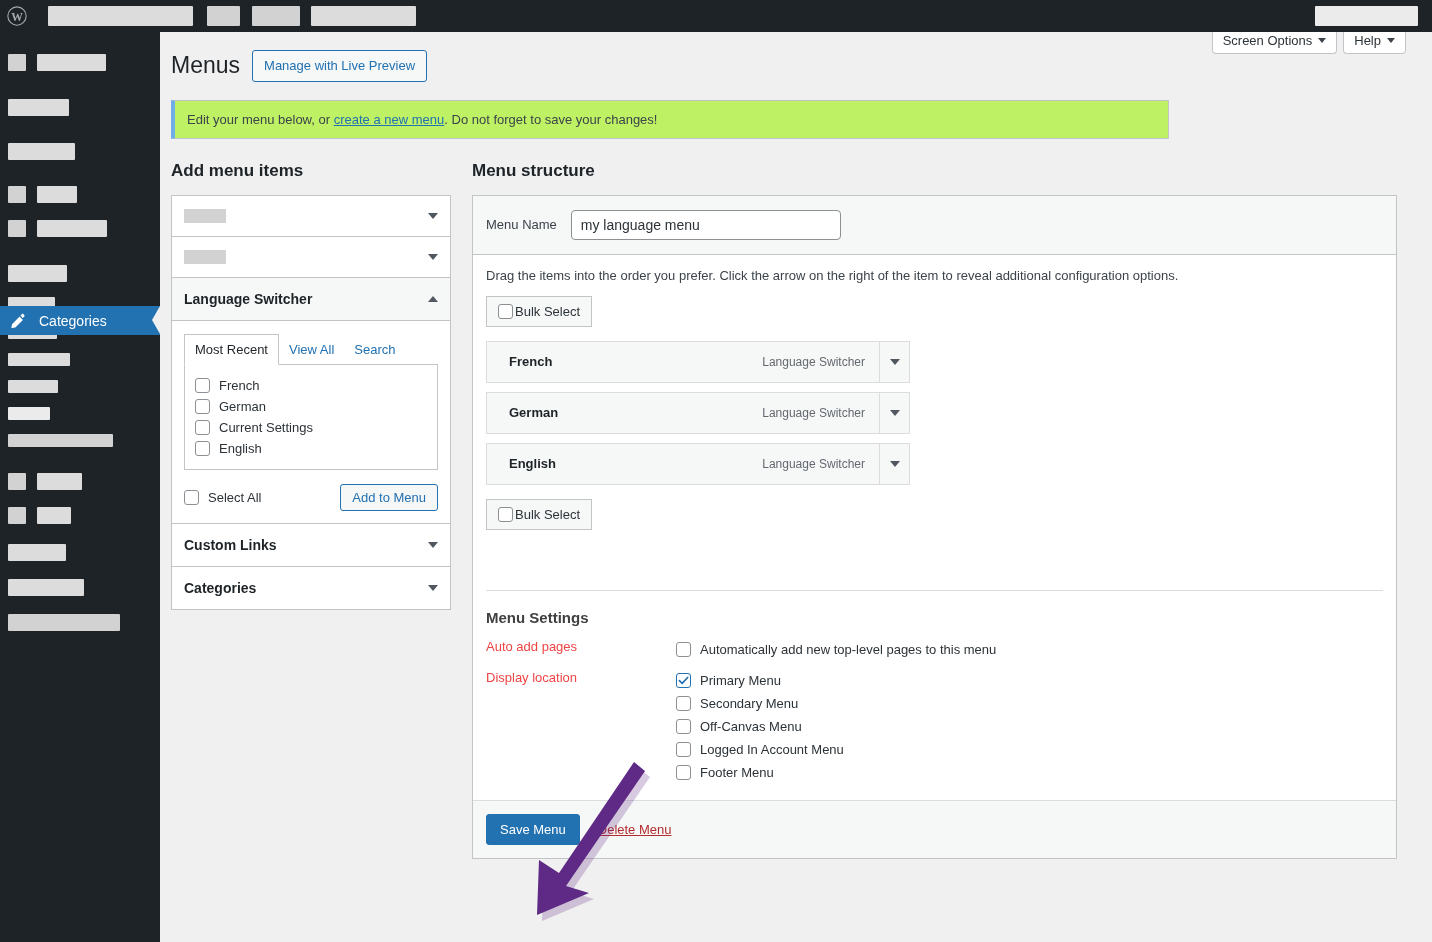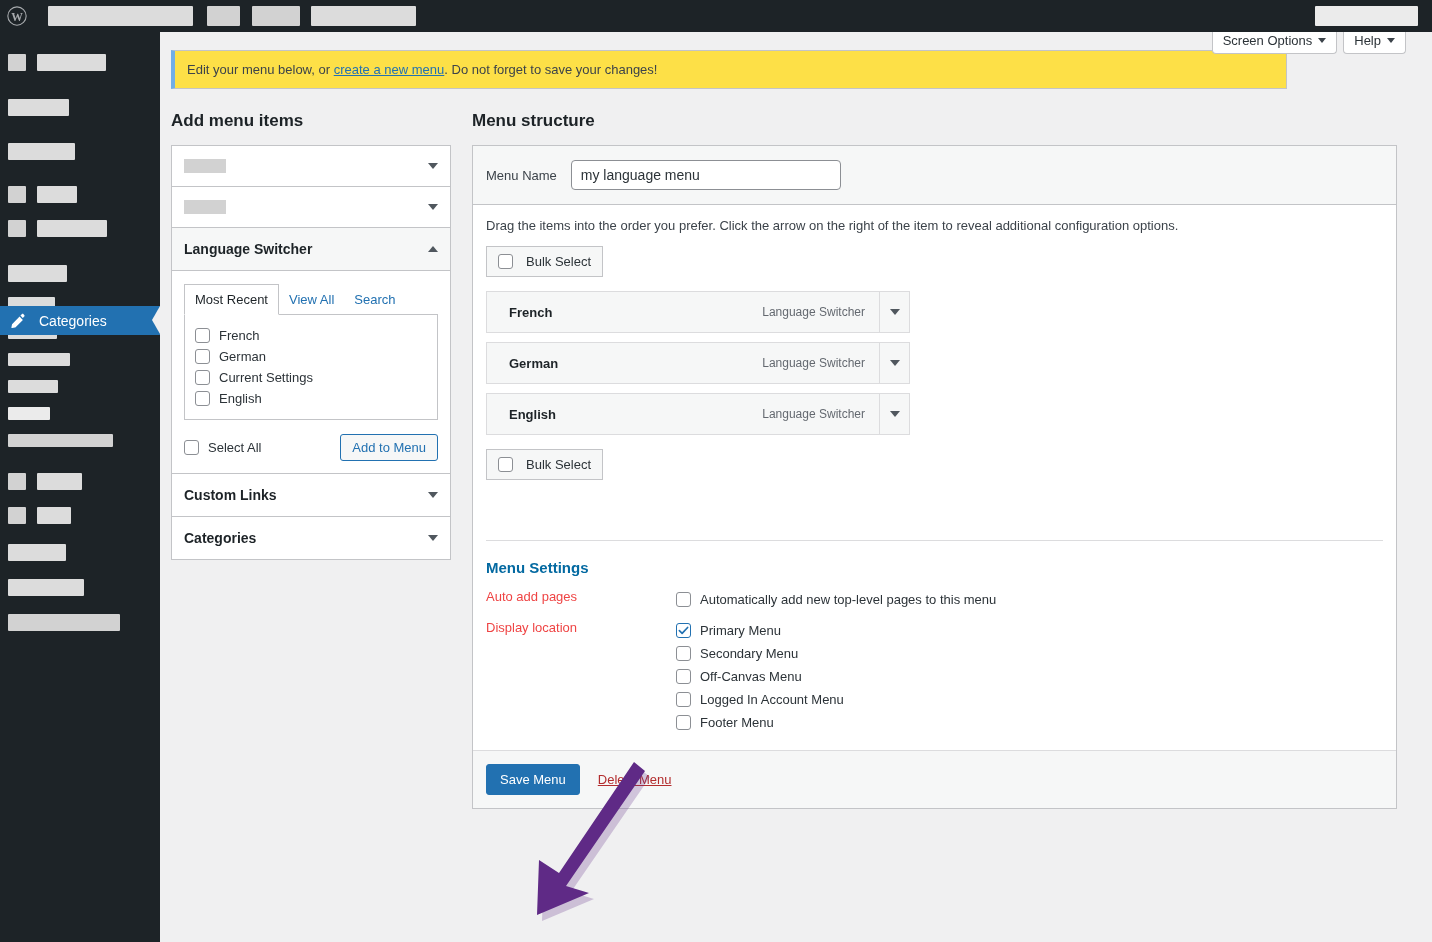--- a/index.html
+++ b/index.html
@@ -76,23 +76,23 @@
     border:1px solid #c3c4c7; border-bottom:none; background:#dcdcde;
     padding:0 14px; height:32px; display:flex; align-items:center;
     font-size:14px; color:#50575e; cursor:pointer; margin-right:-1px;
   }
   .tab.active { background:#f0f0f1; color:#1d2327; font-weight:600; border-bottom:1px solid #f0f0f1; }
   .tab .redbox { width:116px; height:13px; background:#ebebeb; }
   .tabs-line { position:absolute; left:0; bottom:0; width:1226px; height:1px; background:#c3c4c7; }
 
   
   .notice {
-    margin:18px 23px 0 23px; background:#fde047; border:1px solid #c3c4c7;
+    margin:18px 23px 0 23px; background:#bef264; border:1px solid #c3c4c7;
     border-left:4px solid #72aee6; padding:11px 12px; font-size:13px; color:#3c434a;
-    width:1116px;
+    width:998px;
   }
   .notice a { color:#2271b1; }
 
   
   .cols { display:flex; margin:22px 0 0 23px; }
   .col-left { width:280px; margin-right:21px; }
   .col-right { width:852px; }
   h2.sect { font-size:17px; font-weight:600; color:#1d2327; margin:0 0 14px 0; }
 
   .accordion { border:1px solid #c3c4c7; background:#fff; }
@@ -136,38 +136,38 @@
   }
   .name-label { font-size:13px; color:#3c434a; }
   .name-input {
     width:270px; height:30px; border:1px solid #8c8f94; border-radius:4px;
     padding:0 9px; font-size:14px; color:#2c3338; font-family:"Liberation Sans", sans-serif;
     background:#fff;
   }
   .struct-body { padding:13px 13px 0 13px; }
   .hint { font-size:13px; color:#3c434a; margin:0 0 13px 0; }
   .bulk {
-    display:inline-flex; align-items:center; gap:13px; border:1px solid #c3c4c7;
+    display:inline-flex; align-items:center; gap:2px; border:1px solid #c3c4c7;
     background:#f6f7f7; padding:7px 11px; font-size:13px; color:#2c3338; cursor:pointer;
   }
   .items { margin:14px 0 0 0; }
   .mitem {
     border:1px solid #dcdcde; background:#f6f7f7; height:42px; width:424px;
     display:flex; align-items:center; margin-bottom:9px; cursor:move;
   }
   .mitem .mname { font-size:13px; font-weight:600; color:#1d2327; margin-left:22px; flex:1; }
   .mitem .mtype { font-size:12px; color:#646970; margin-right:14px; }
   .mitem .mtoggle {
     width:30px; height:42px; display:flex; align-items:center; justify-content:center;
     border-left:1px solid #dcdcde; cursor:pointer;
   }
   .spacer { height:60px; }
 
   .settings { border-top:1px solid #dcdcde; margin:0 13px; padding:18px 0 0 0; }
-  h3.sett-title { font-size:15px; font-weight:600; color:#0369a1; margin:0 0 12px 0; }
+  h3.sett-title { font-size:15px; font-weight:600; color:#404040; margin:0 0 12px 0; }
   .srow { display:flex; align-items:flex-start; margin-bottom:8px; }
   .slabel { width:190px; font-size:13px; color:#ef4444; padding-top:1px; }
   .sopts .cbrow { padding:4px 0; }
 
   .save-bar {
     border-top:1px solid #dcdcde; background:#f6f7f7; margin-top:16px;
     padding:13px 13px; display:flex; align-items:center; gap:18px;
   }
   .btn-primary {
     background:#2271b1; border:1px solid #2271b1; color:#fff; border-radius:3px;
@@ -267,20 +267,24 @@
     <div class="so-btn">
       <span>Screen Options</span>
       <span class="caret-dn"></span>
     </div>
     <div class="so-btn">
       <span>Help</span>
       <span class="caret-dn"></span>
     </div>
   </div>
 
+  <div class="page-head">
+    <h1 class="page-title">Menus</h1>
+    <button class="lp-btn">Manage with Live Preview</button>
+  </div>
 
 
   <div class="notice">
     <span>Edit your menu below, or </span><a href="#">create a new menu</a><span>. Do not forget to save your changes!</span>
   </div>
 
   <div class="cols">
 
     <div class="col-left">
       <h2 class="sect">Add menu items</h2>

